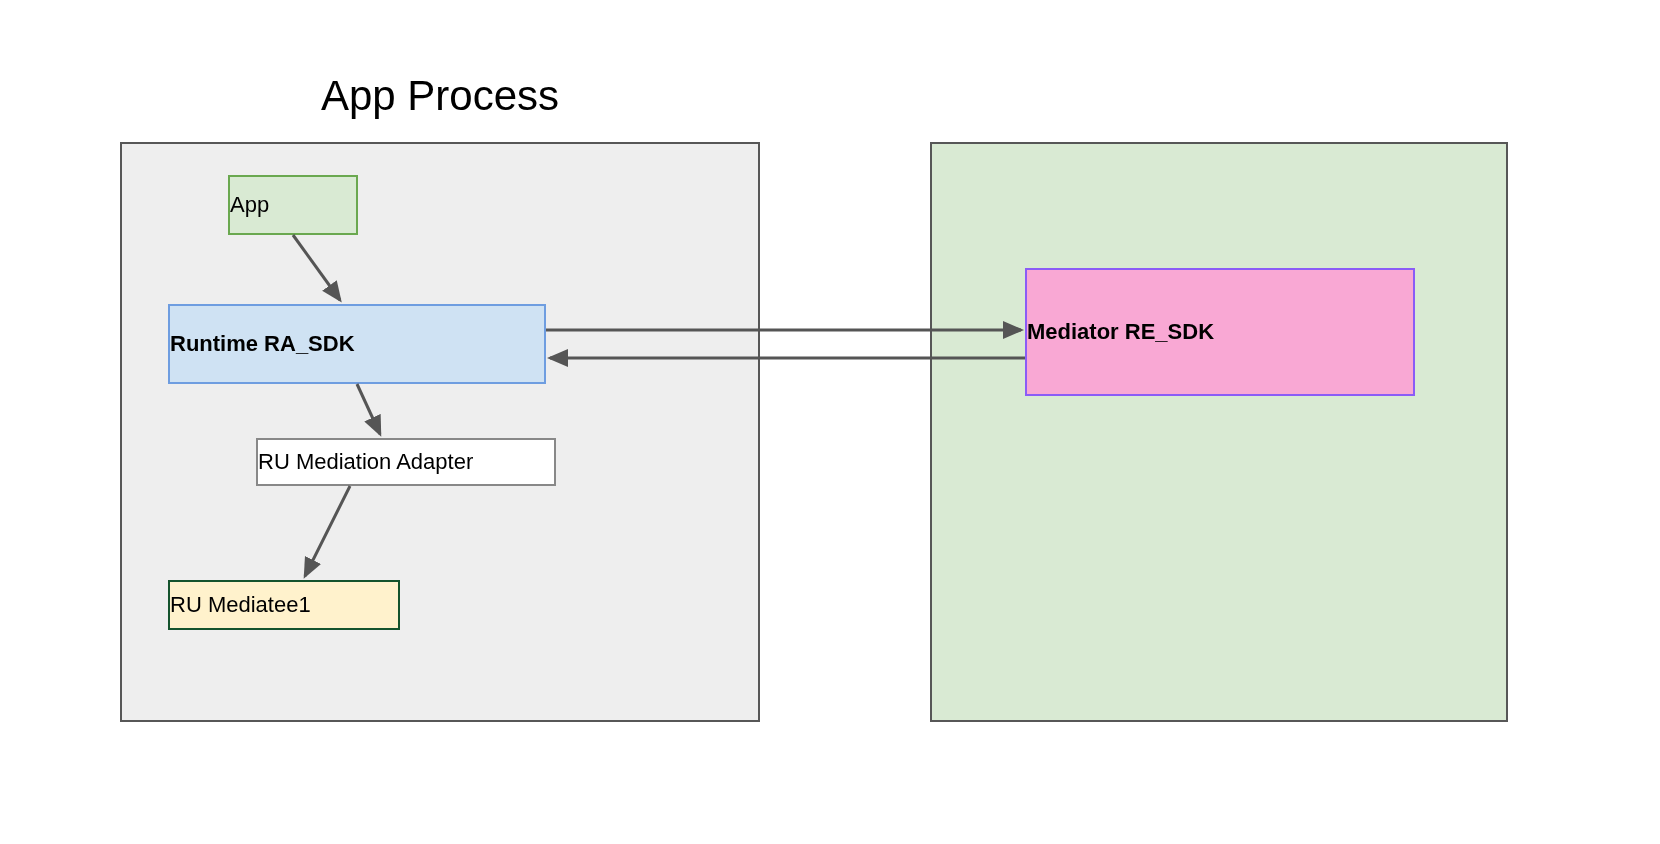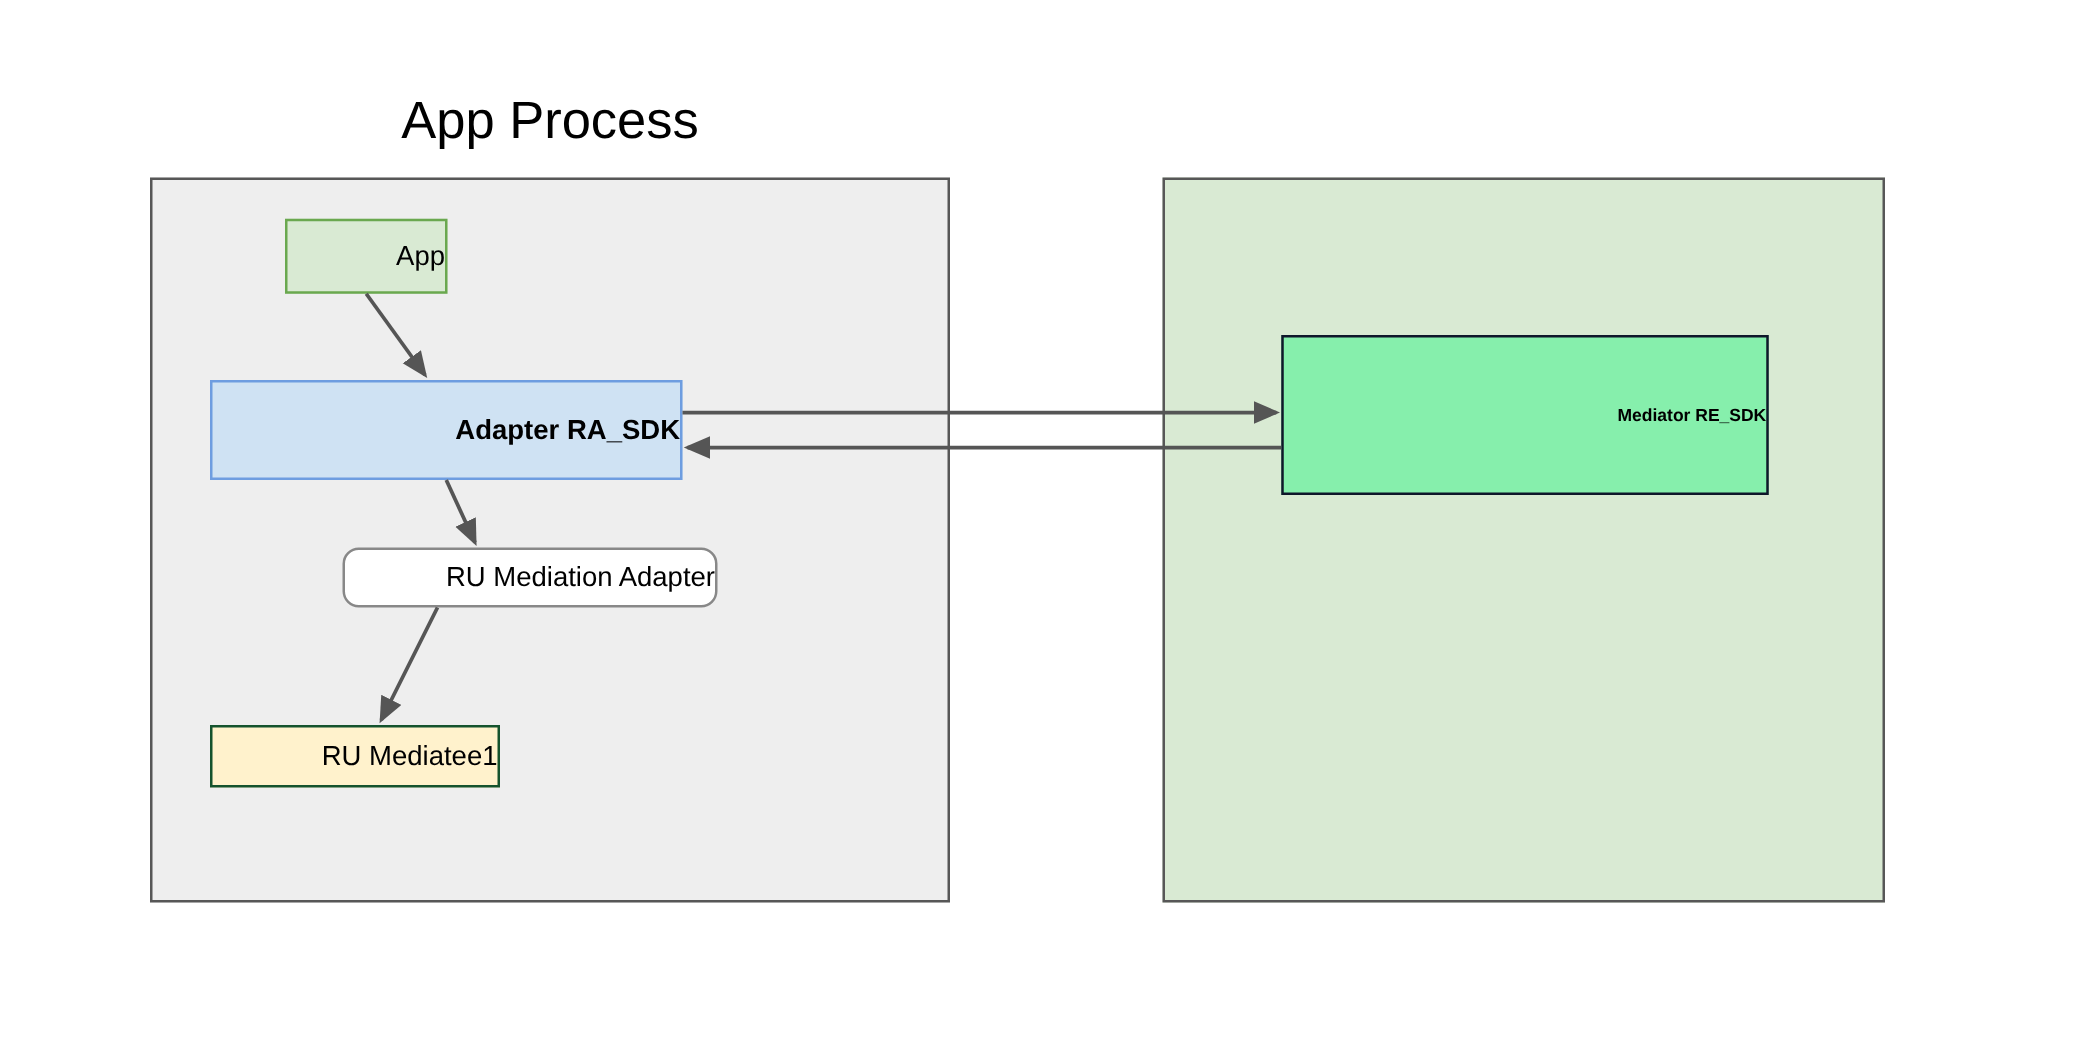--- a/index.html
+++ b/index.html
@@ -14,21 +14,21 @@
   .canvas {
     position: relative;
     width: 1660px;
     height: 628px;
   }
   .box {
     position: absolute;
     box-sizing: border-box;
     display: flex;
     align-items: center;
-    justify-content: flex-end;
+    justify-content: flex-start;
     text-align: center;
   }
   .title {
     position: absolute;
     font-size: 42px;
     text-align: center;
   }
   .container-app {
     border: 2px solid #575757;
     background: #eeeeee;
@@ -52,23 +52,23 @@
     border: 2px solid #888888;
     background: #ffffff;
     font-size: 22px;
   }
   .node-mediatee {
     border: 2px solid #14532d;
     background: #fff2cc;
     font-size: 22px;
   }
   .node-re {
-    border: 2px solid #0f172a;
-    background: #86efac;
-    font-size: 14px;
+    border: 2px solid #8b5cf6;
+    background: #f9a8d4;
+    font-size: 22px;
     font-weight: bold;
   }
   svg.arrows {
     position: absolute;
     left: 0; top: 0;
     width: 1660px;
     height: 844px;
     pointer-events: none;
   }
 </style>
@@ -82,24 +82,24 @@
 
   <div class="box container-app" style="left:120px; top:142px; width:640px; height:580px;"></div>
 
   <div class="box container-sdk" style="left:930px; top:142px; width:578px; height:580px;"></div>
 
   <div class="box node-app" style="left:228px; top:175px; width:130px; height:60px;">
     <span>App</span>
   </div>
 
   <div class="box node-ra" style="left:168px; top:304px; width:378px; height:80px;">
-    <span>Adapter RA_SDK</span>
+    <span>Runtime RA_SDK</span>
   </div>
 
-  <div class="box node-adapter" style="left:274px; top:438px; width:300px; height:48px;border-radius:13px;">
+  <div class="box node-adapter" style="left:256px; top:438px; width:300px; height:48px;">
     <span>RU Mediation Adapter</span>
   </div>
 
   <div class="box node-mediatee" style="left:168px; top:580px; width:232px; height:50px;">
     <span>RU Mediatee1</span>
   </div>
 
   <div class="box node-re" style="left:1025px; top:268px; width:390px; height:128px;">
     <span>Mediator RE_SDK</span>
   </div>

